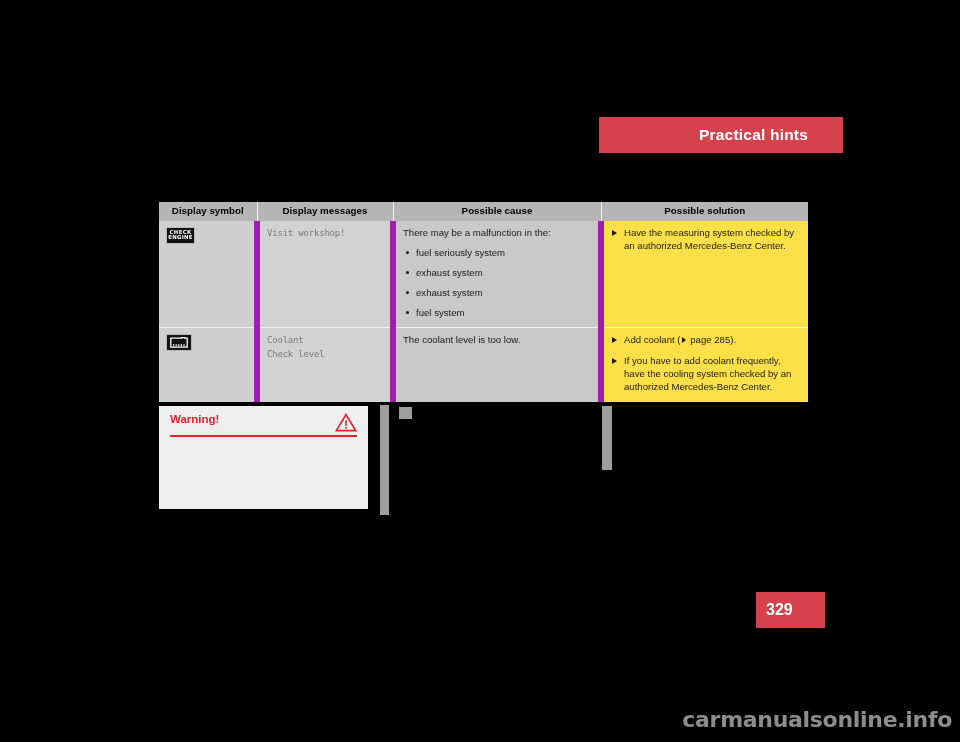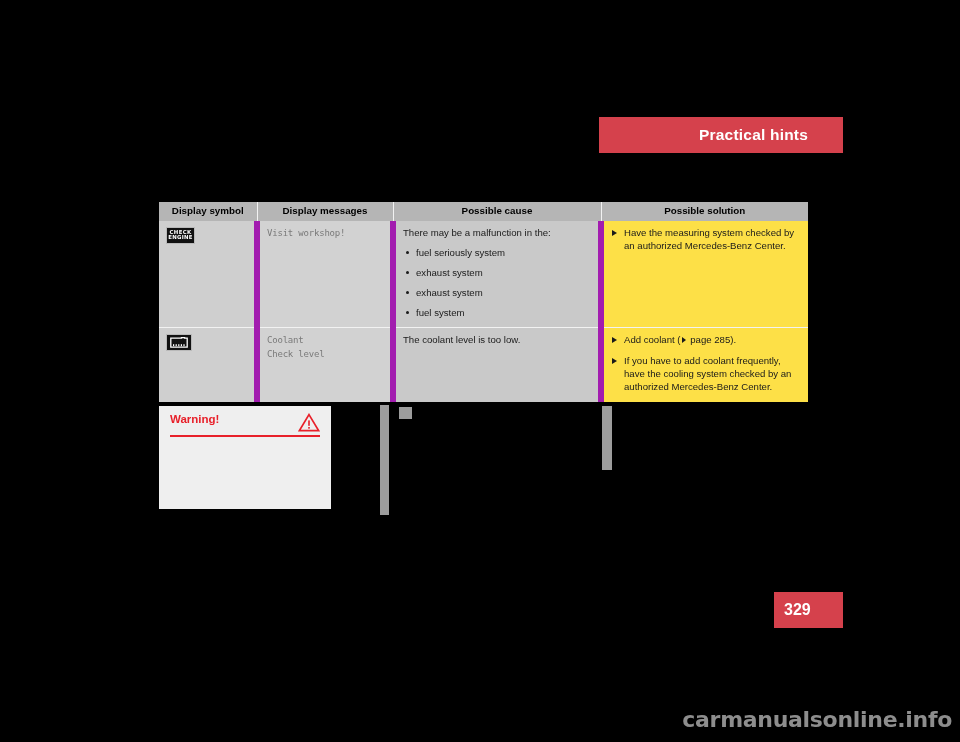--- a/index.html
+++ b/index.html
@@ -179,21 +179,21 @@
     display: flex;
     align-items: center;
     justify-content: center;
   }
 
   
   #warning-box {
     position: absolute;
     left: 159px;
     top: 406px;
-    width: 172px;
+    width: 209px;
     height: 103px;
     background: #efefef;
     box-sizing: border-box;
     padding: 7px 11px 0 11px;
   }
   #warning-head {
     display: flex;
     align-items: flex-start;
     justify-content: space-between;
     height: 20px;
@@ -219,21 +219,21 @@
     position: absolute;
     background: #9d9d9d;
   }
   #artifact-bar-left  { left: 380px; top: 405px; width: 9px;  height: 110px; }
   #artifact-square    { left: 399px; top: 407px; width: 13px; height: 12px; }
   #artifact-bar-right { left: 602px; top: 406px; width: 10px; height: 64px; }
 
   
   #page-number-tab {
     position: absolute;
-    left: 774px;
+    left: 756px;
     top: 592px;
     width: 69px;
     height: 36px;
     background: #d5414c;
     display: flex;
     align-items: center;
     padding-left: 10px;
     box-sizing: border-box;
   }
   #page-number {

